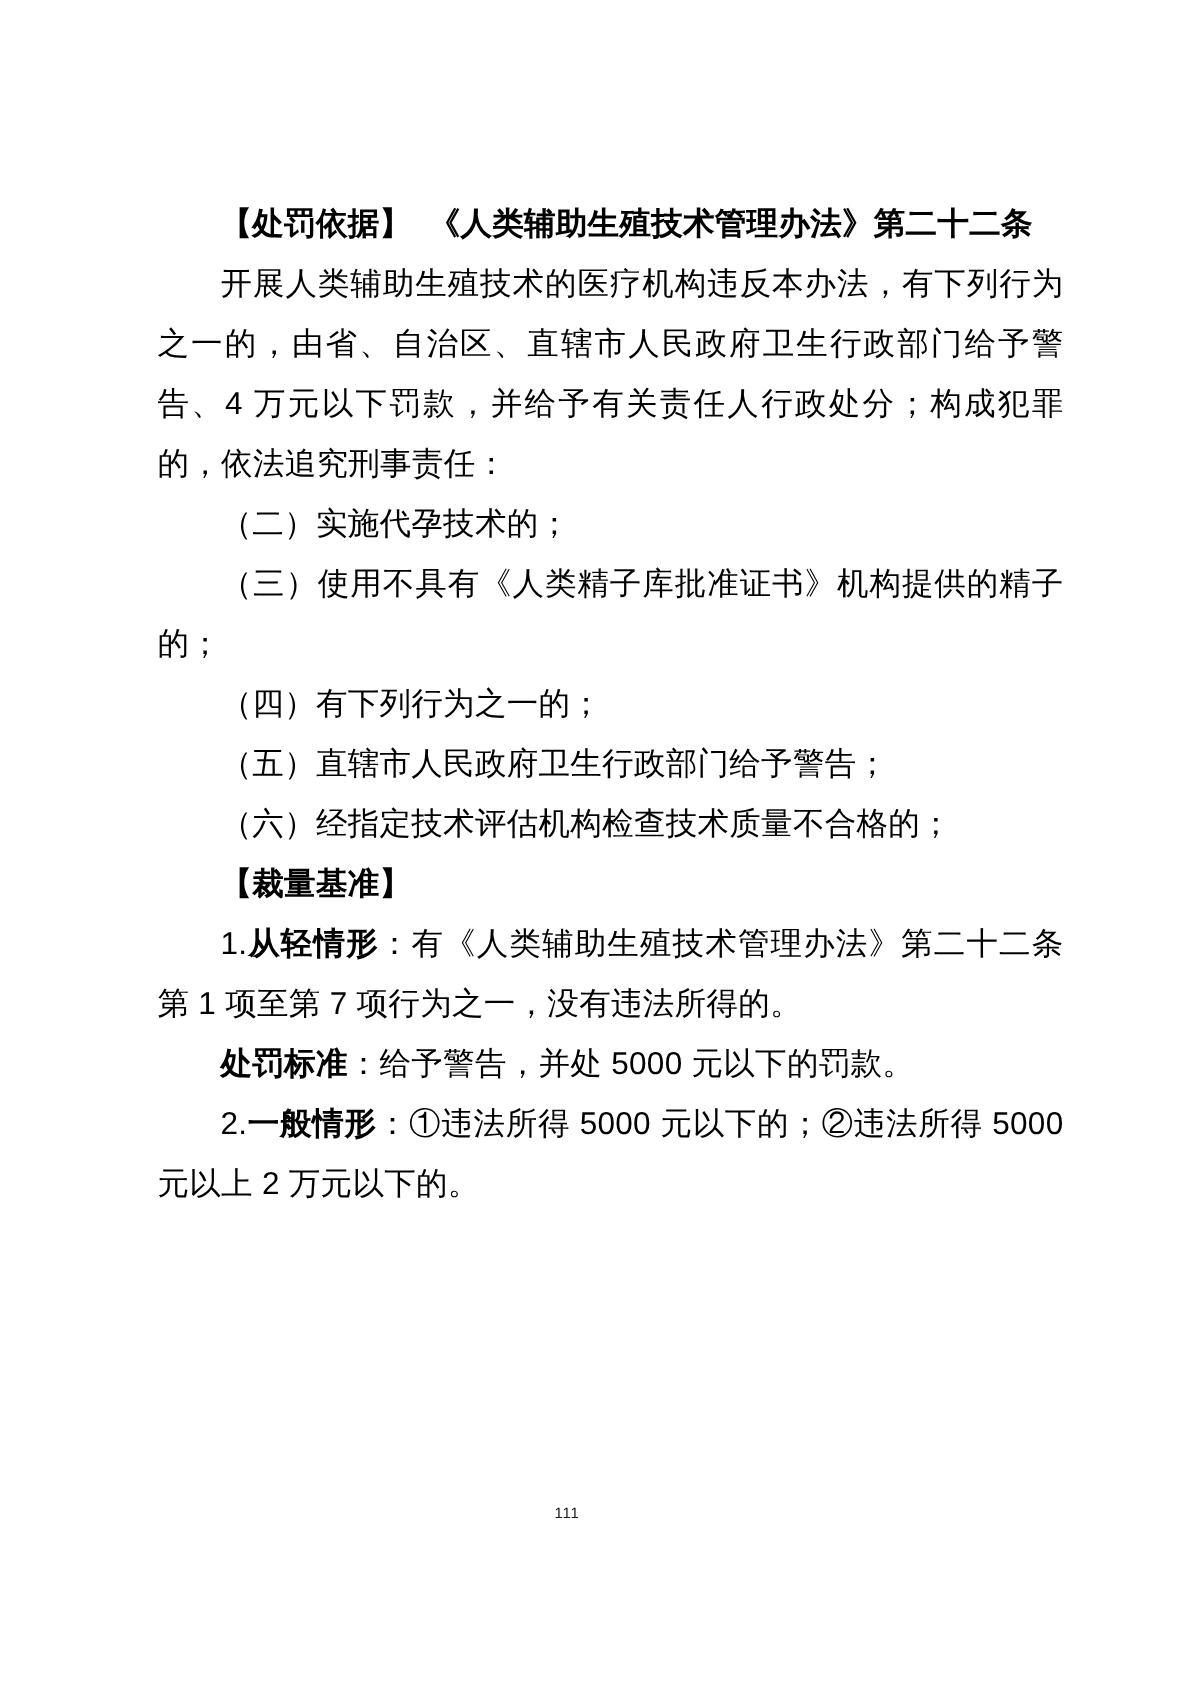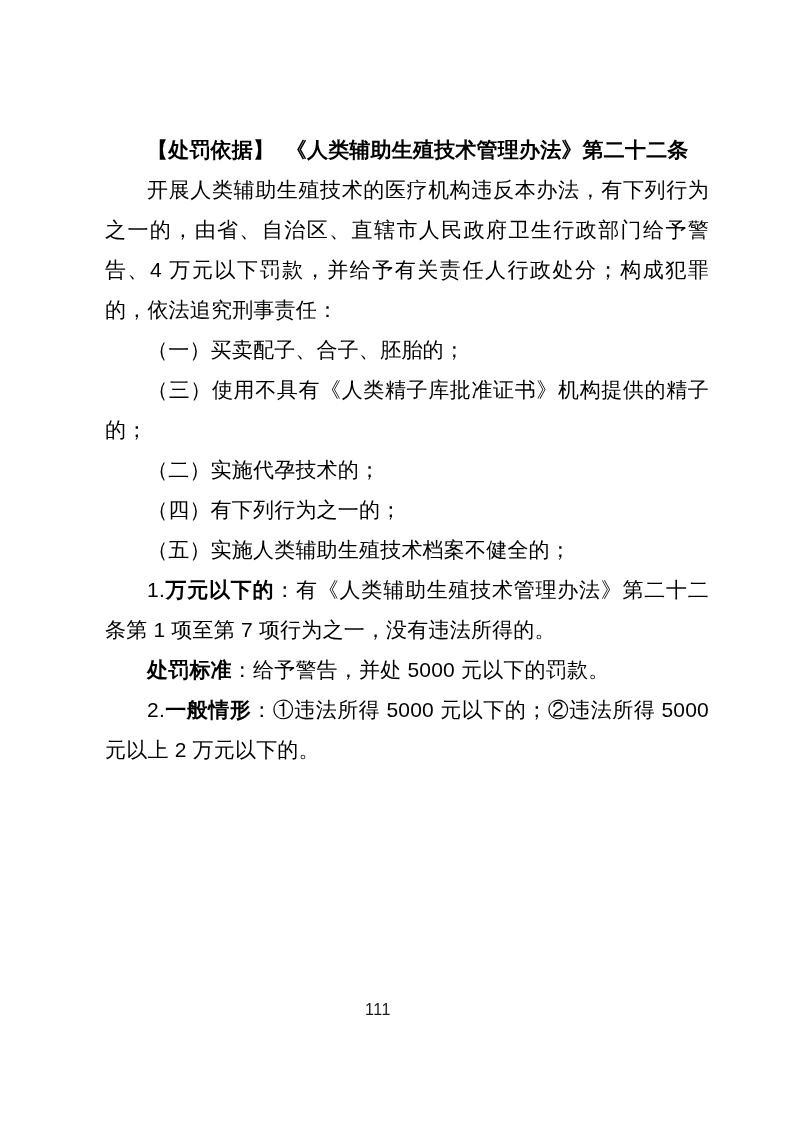--- a/index.html
+++ b/index.html
@@ -39,50 +39,51 @@
   }
   .b {
     font-weight: 700;
   }
   .page-number {
     position: absolute;
     top: 1000px;
     left: 0;
     right: 0;
     text-align: center;
-    font-size: 16px;
+    font-size: 10px;
     line-height: 20px;
     color: #1a1a1a;
     letter-spacing: 0.5px;
   }
 </style>
 </head>
 <body>
 
 <div class="page">
   <div class="content">
 
     <p class="heading"><span>【处罚依据】</span><span class="gap">《人类辅助生殖技术管理办法》第二十二条</span></p>
 
     <p>开展人类辅助生殖技术的医疗机构违反本办法，有下列行为之一的，由省、自治区、直辖市人民政府卫生行政部门给予警告、4 万元以下罚款，并给予有关责任人行政处分；构成犯罪的，依法追究刑事责任：</p>
 
-    <p>（一）买卖配子、合子、胚胎的；</p>
+
+    <p>（二）实施代孕技术的；</p>
 
     <p>（三）使用不具有《人类精子库批准证书》机构提供的精子的；</p>
 
-    <p>（二）实施代孕技术的；</p>
-
     <p>（四）有下列行为之一的；</p>
 
-    <p>（五）实施人类辅助生殖技术档案不健全的；</p>
+    <p>（五）直辖市人民政府卫生行政部门给予警告；</p>
+
+    <p>（六）经指定技术评估机构检查技术质量不合格的；</p>
 
 
+    <p class="heading">【裁量基准】</p>
 
-
-    <p><span>1.</span><span class="b">万元以下的</span><span>：有《人类辅助生殖技术管理办法》第二十二条第 1 项至第 7 项行为之一，没有违法所得的。</span></p>
+    <p><span>1.</span><span class="b">从轻情形</span><span>：有《人类辅助生殖技术管理办法》第二十二条第 1 项至第 7 项行为之一，没有违法所得的。</span></p>
 
     <p><span class="b">处罚标准</span><span>：给予警告，并处 5000 元以下的罚款。</span></p>
 
     <p><span>2.</span><span class="b">一般情形</span><span>：①违法所得 5000 元以下的；②违法所得 5000 元以上 2 万元以下的。</span></p>
 
 
   </div>
 
   <div class="page-number">111</div>
 </div>

